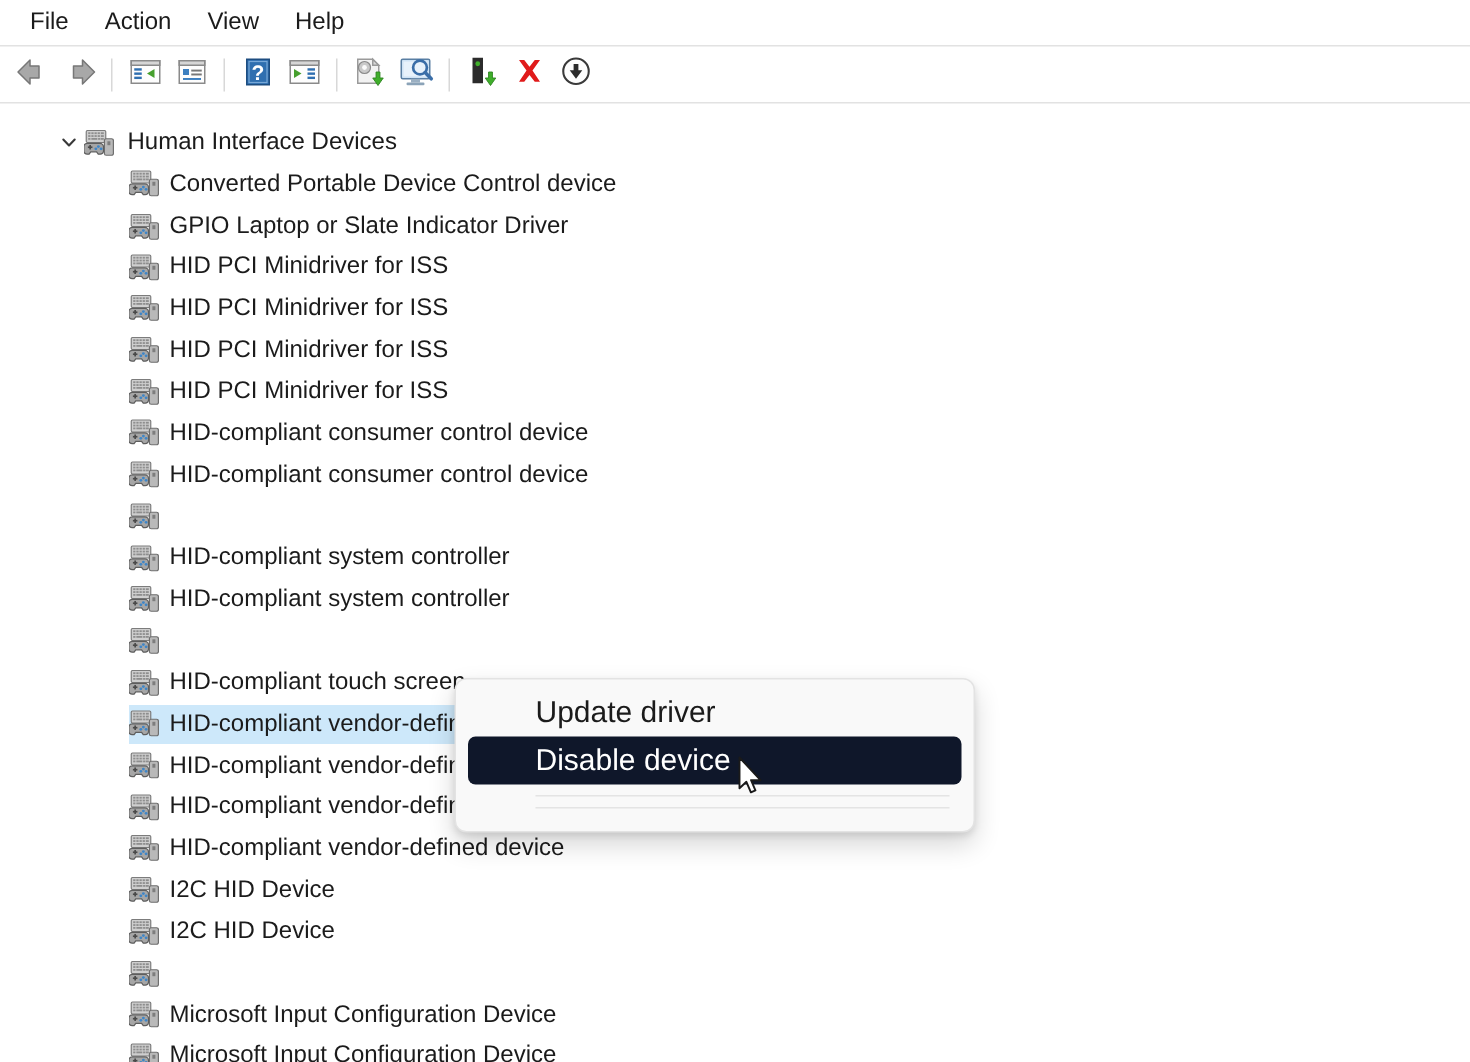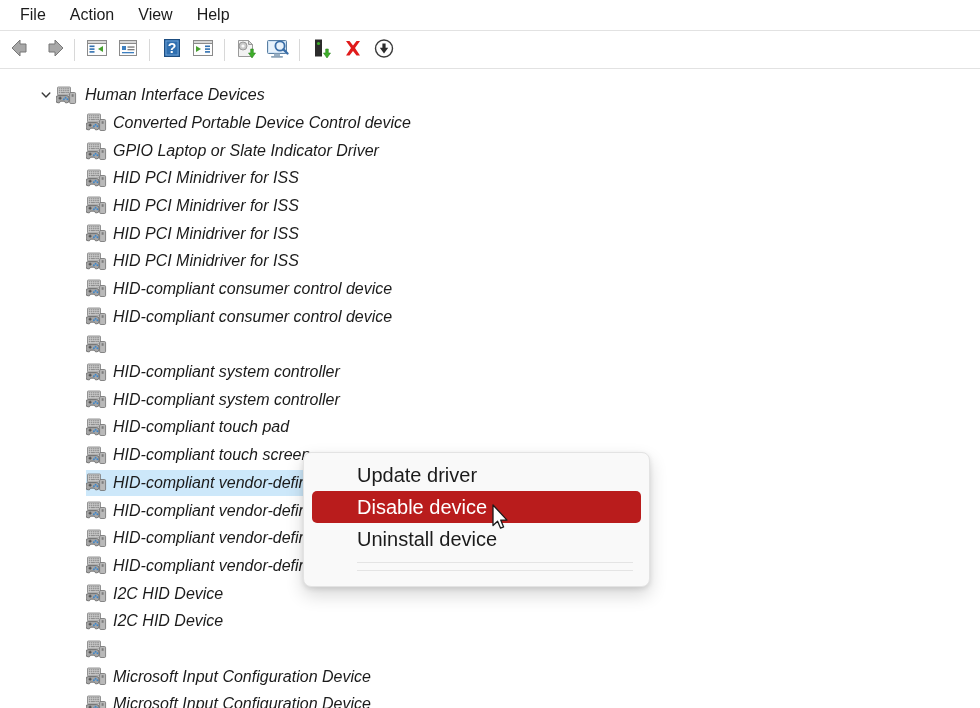--- a/index.html
+++ b/index.html
@@ -73,21 +73,20 @@
     background: #ffffff;
   }
   .row {
     position: absolute;
     height: 26px;
     display: flex;
     align-items: center;
     white-space: nowrap;
     left: 0;
     box-sizing: border-box;
-    font-style: italic;
   }
   .row .label {
     font-size: 16px;
     color: #1b1b1b;
     line-height: 26px;
     padding-left: 6px;
   }
   .row.root .label { padding-left: 8px; }
   .row .hl {
     display: inline-flex;
@@ -130,21 +129,21 @@
     height: 32px;
     line-height: 32px;
     font-size: 20px;
     color: #1b1b1b;
     padding-left: 45px;
     border-radius: 5px;
     cursor: default;
     white-space: nowrap;
   }
   .ctx-item.selected {
-    background: #b91c1c;
+    background: #0f172a;
     color: #ffffff;
   }
   .ctx-item.bold { font-weight: bold; }
   .ctx-sep {
     height: 1px;
     background: #e4e4e4;
     margin: 7px 8px 7px 45px;
   }
 
   
@@ -705,21 +704,20 @@
             </g>
             <path d="M14.8 6.5 h3.6 a1.2 1.2 0 0 1 1.2 1.2 v8.6 a1.2 1.2 0 0 1 -1.2 1.2 h-3.6 a1.2 1.2 0 0 1 -1.2 -1.2 v-8.6 a1.2 1.2 0 0 1 1.2 -1.2 z" fill="#b9b9b9" stroke="#6f6f6f" stroke-width="0.8"></path>
             <rect x="15.6" y="8.2" width="2" height="2.6" fill="#7d7d7d"></rect>
             <path d="M2.2 9.6 h8.4 a2.4 2.4 0 0 1 2.4 2.4 v2.6 a2.2 2.2 0 0 1 -2.2 2.2 h-1.3 l-1.1 -1.6 h-3.9 l-1.1 1.6 h-1.3 a2.2 2.2 0 0 1 -2.2 -2.2 v-2.6 a2.4 2.4 0 0 1 2.3 -2.4 z" fill="#a6a6a6" stroke="#5e5e5e" stroke-width="0.8"></path>
             <rect x="2.6" y="11.6" width="3" height="1.1" fill="#4a4a4a"></rect>
             <rect x="3.55" y="10.65" width="1.1" height="3" fill="#4a4a4a"></rect>
             <circle cx="9.6" cy="11.7" r="0.95" fill="#3f86c8"></circle>
             <circle cx="11.4" cy="13.2" r="0.95" fill="#3f86c8"></circle>
             <circle cx="7.9" cy="13.2" r="0.95" fill="#3f86c8"></circle>
           </svg></span>
-        <span class="label">HID-compliant touch pad</span>
       </span>
     </div>
     <div class="row" style="top: 372.1px; left: 86px;">
       <span class="hl">
         <span class="hid-icon"><svg width="21" height="19" viewBox="0 0 21 19">
             <rect x="1.5" y="1" width="13" height="8" rx="0.8" fill="#cfcfcf" stroke="#7c7c7c" stroke-width="0.8"></rect>
             <g fill="#8e8e8e">
               <rect x="2.8" y="2.2" width="1.5" height="1.2"></rect>
               <rect x="4.9" y="2.2" width="1.5" height="1.2"></rect>
               <rect x="7" y="2.2" width="1.5" height="1.2"></rect>
@@ -1032,21 +1030,20 @@
             <circle cx="7.9" cy="13.2" r="0.95" fill="#3f86c8"></circle>
           </svg></span>
         <span class="label">Microsoft Input Configuration Device</span>
       </span>
     </div>
   </div>
 
 <div id="ctxmenu">
     <div class="ctx-item">Update driver</div>
     <div class="ctx-item selected">Disable device</div>
-    <div class="ctx-item">Uninstall device</div>
     <div class="ctx-sep"></div>
     <div class="ctx-sep"></div>
   </div>
 
 <div id="cursor" style="left: 492px; top: 504px;">
   <svg width="20" height="29" viewBox="0 0 20 29">
     <path d="M1 1 L1 21.5 L5.6 17.2 L8.6 24.2 L11.6 22.9 L8.7 16.1 L15 16.1 Z" fill="#ffffff" stroke="#1a1a1a" stroke-width="1.3" stroke-linejoin="round"></path>
   </svg>
 </div>
 

